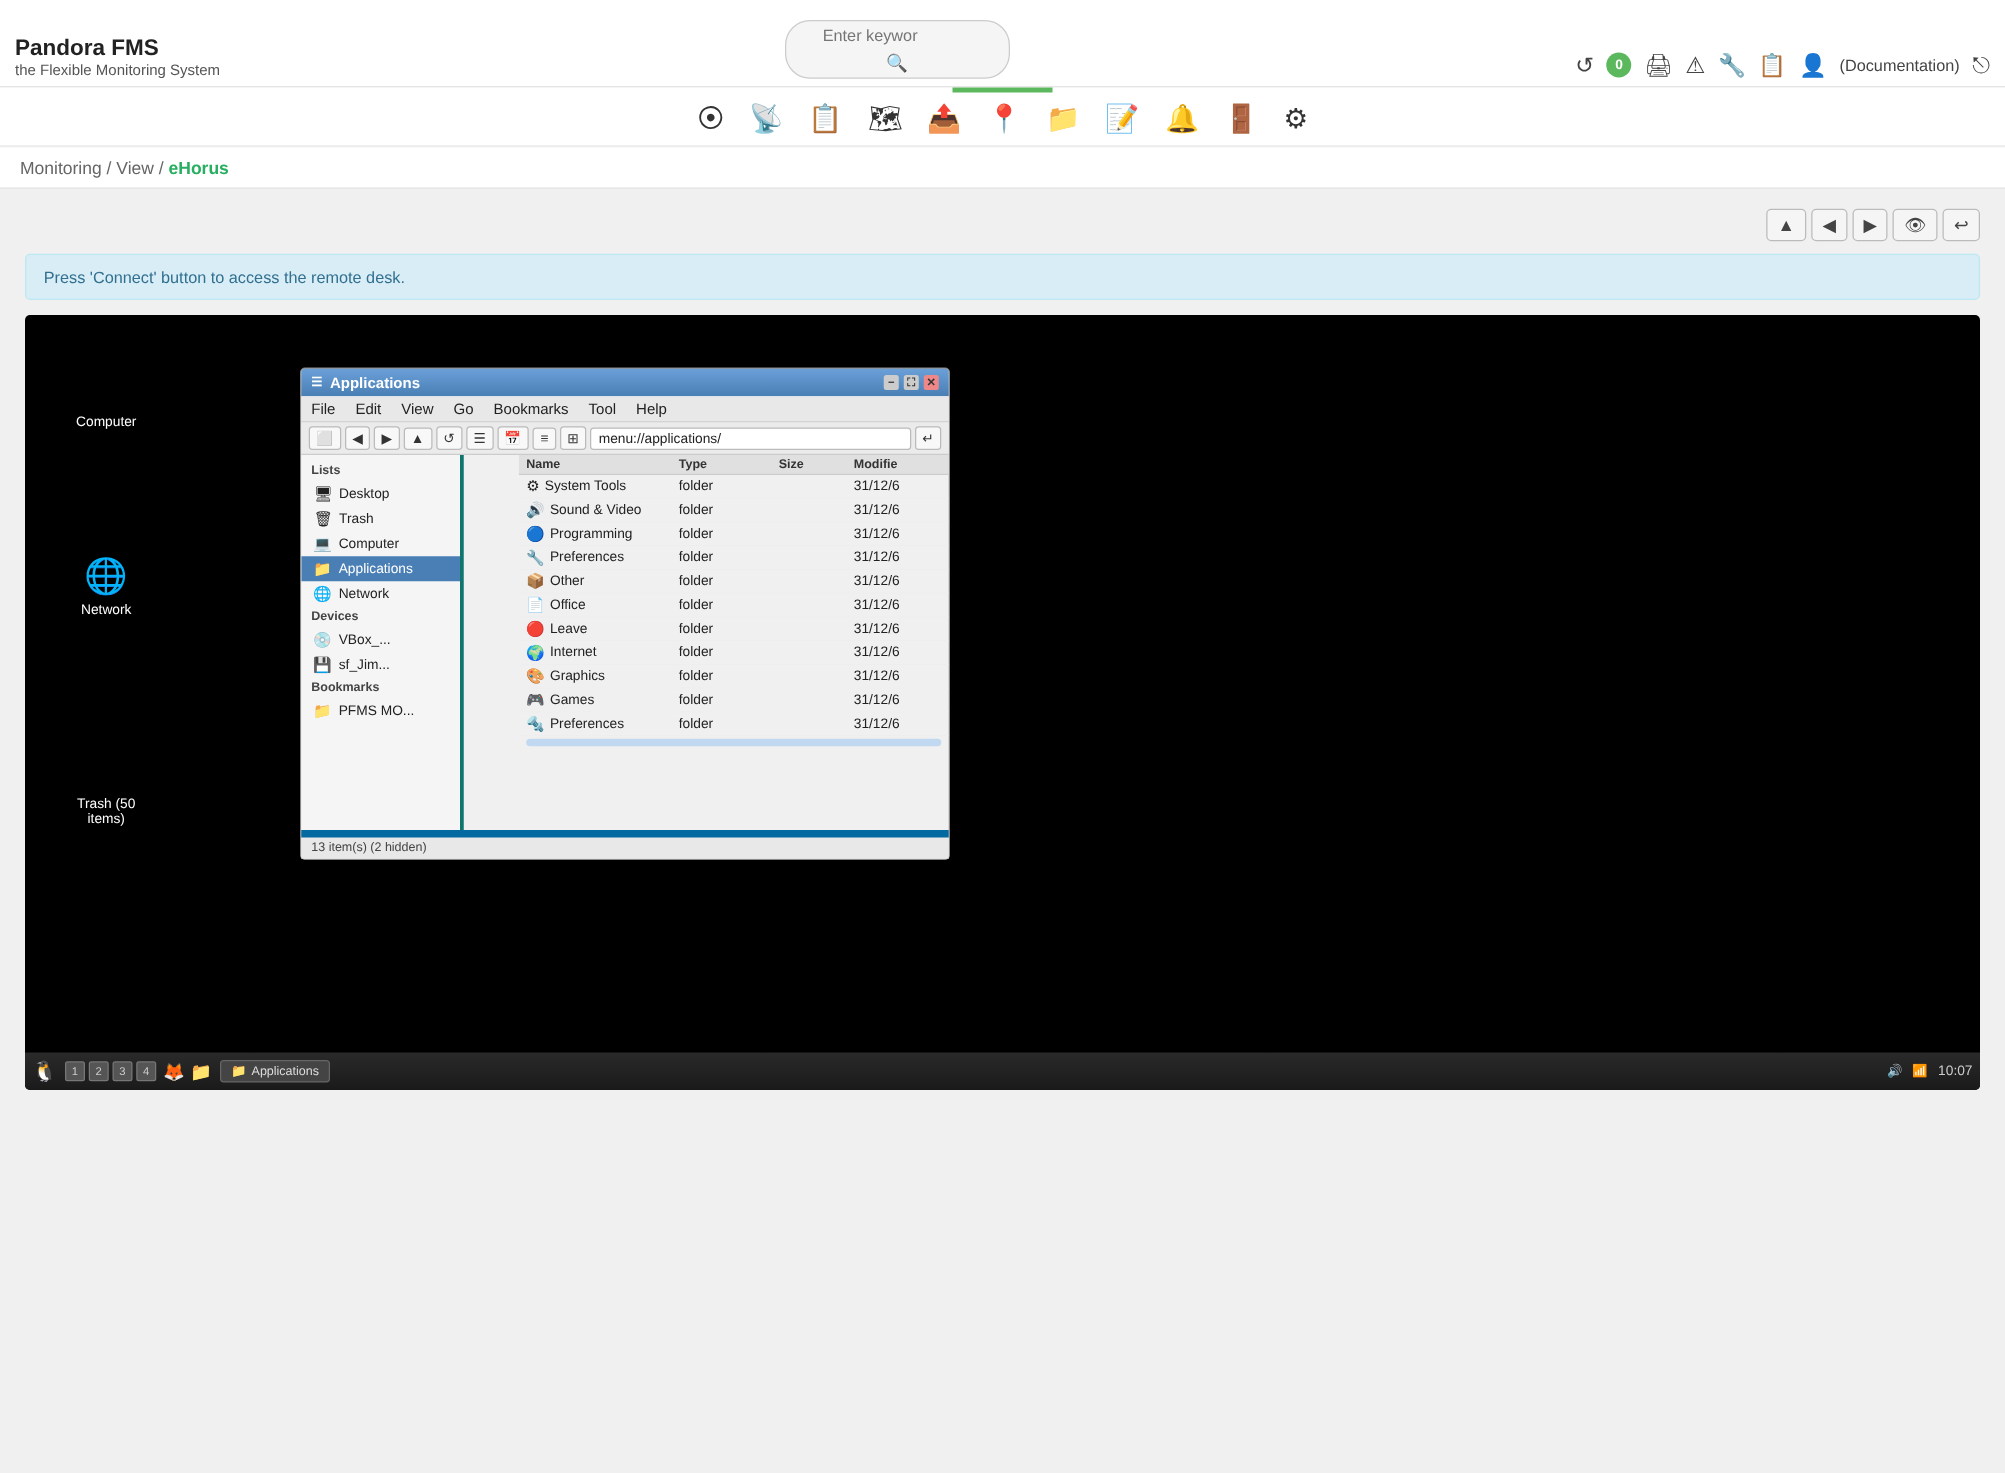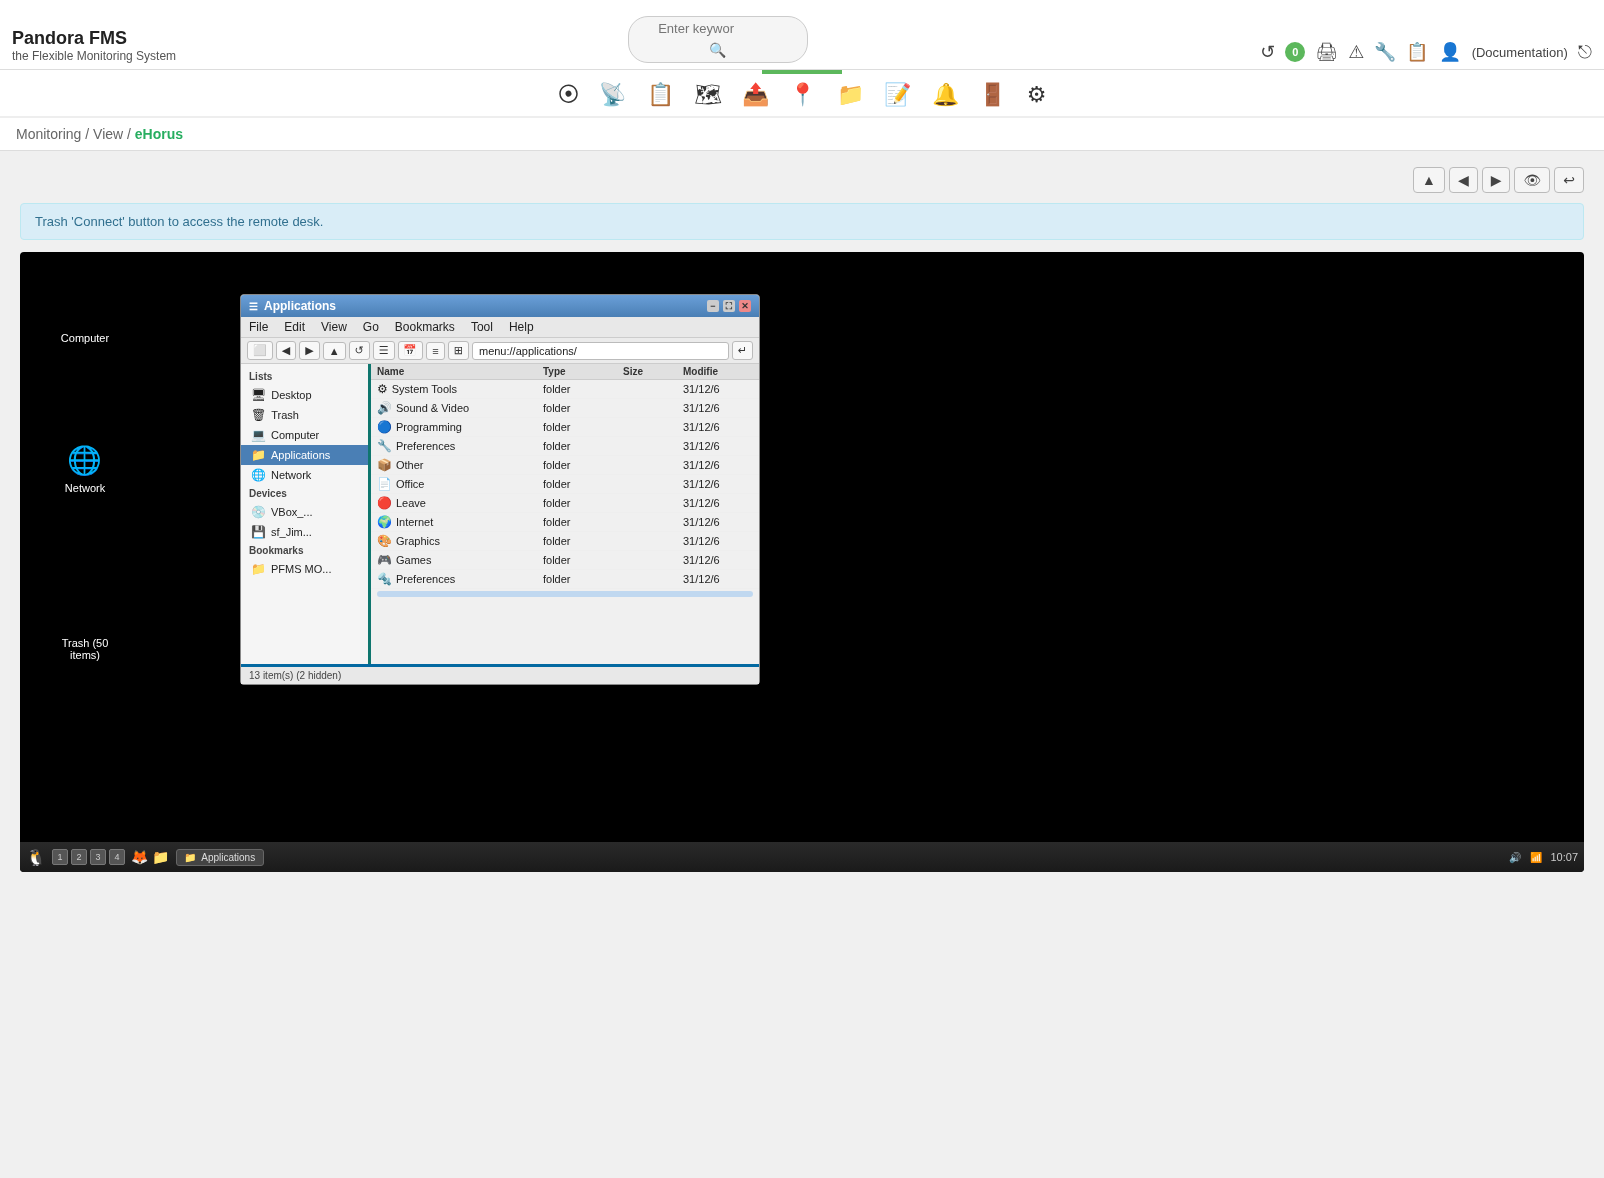--- a/index.html
+++ b/index.html
@@ -274,20 +274,21 @@
       display: flex;
       align-items: center;
       gap: 5px;
       color: #222;
     }
     .fm-sidebar-item.active { background: #4a7fb5; color: #fff; }
     .fm-sidebar-icon { font-size: 12px; }
     .fm-main {
       flex: 1;
       overflow-y: auto;
+      margin-left: 44px;
     }
     .fm-col-header {
       display: grid;
       grid-template-columns: 1fr 80px 60px 70px;
       padding: 2px 6px;
       background: #e0e0e0;
       border-bottom: 1px solid #ccc;
       font-size: 10px;
       font-weight: bold;
       color: #333;
@@ -301,21 +302,21 @@
       align-items: center;
       font-size: 11px;
       color: #222;
     }
     .fm-row-name {
       display: flex; align-items: center; gap: 4px;
     }
     .fm-row-icon { font-size: 12px; }
     .fm-statusbar {
       background: #e8e8e8;
-      border-top: 3px solid #0369a1;
+      border-top: 6px solid #0369a1;
       padding: 3px 8px;
       font-size: 10px;
       color: #444;
       display: flex;
       justify-content: space-between;
       align-items: center;
     }
     .fm-scrollbar {
       height: 6px;
       background: #c0d8f0;
@@ -434,21 +435,21 @@
 
   <div class="toolbar">
     <button class="toolbar-btn" title="Pin">▲</button>
     <button class="toolbar-btn" title="Back">◀</button>
     <button class="toolbar-btn" title="Forward">▶</button>
     <button class="toolbar-btn" title="View">👁</button>
     <button class="toolbar-btn" title="Connect">↩</button>
   </div>
 
   <div class="info-box">
-    <span>Trash 'Connect' button to access the remote desk.</span>
+    <span>Press 'Connect' button to access the remote desk.</span>
   </div>
 
   <div class="remote-desktop">
 
     <div class="desktop-icon" style="top:40px; left:30px;">
       <div class="icon-img">🖥</div>
       <div class="icon-label">Computer</div>
     </div>
     <div class="desktop-icon" style="top:190px; left:30px;">
       <div class="icon-img">🌐</div>

